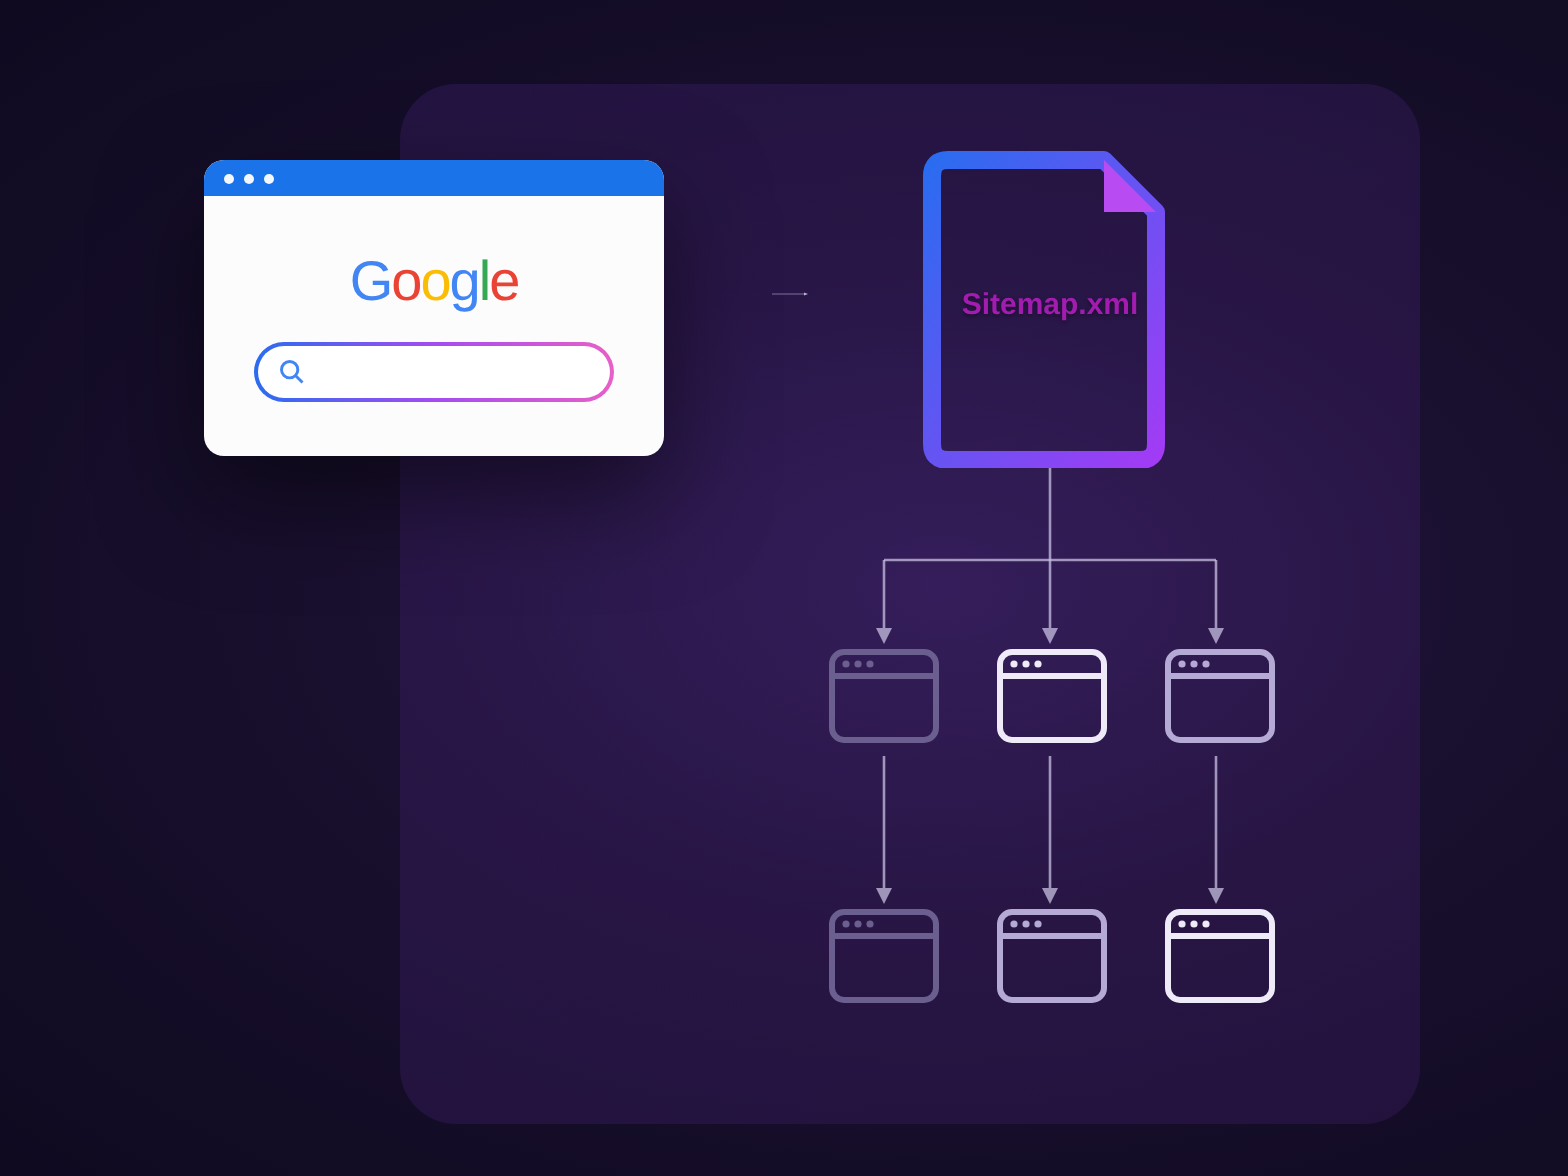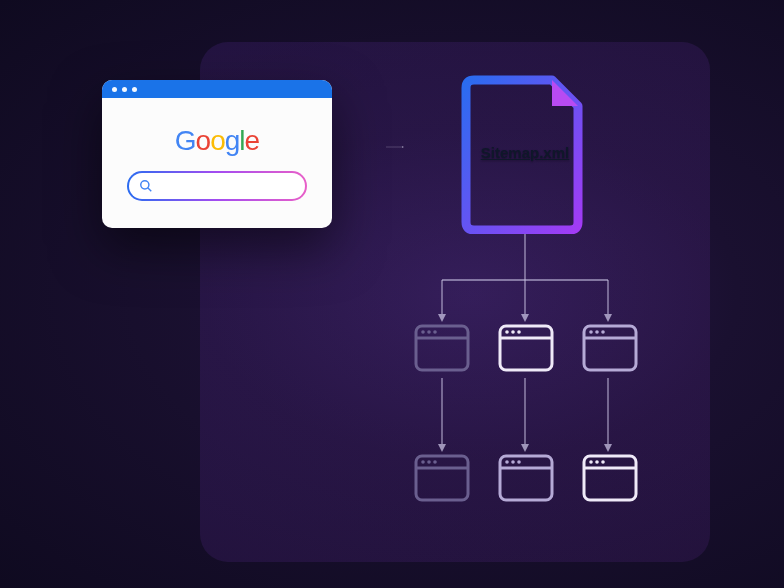--- a/index.html
+++ b/index.html
@@ -77,23 +77,22 @@
   }
   .arrow-line { stroke:#b9b4d0; stroke-width:1.5; fill:none; }
   .arrow-head { fill:#b9b4d0; }
 
   
   .file {
     position:absolute; left:460px; top:74px; width:130px; height:160px;
   }
   .file-label {
     position:absolute; left:0; right:0; top:70px;
-    color:#0f172a; font-size:15px; font-weight:600; text-align:center;
+    color:#a21caf; font-size:15px; font-weight:600; text-align:center;
     text-shadow: 0 1px 2px rgba(0,0,0,0.4);
-    text-decoration: underline;
   }
 
   
   .tree-svg {
     position:absolute; left:390px; top:234px; width:270px; height:320px;
     overflow:visible;
   }
   .tree-line { stroke:#c7c0e0; stroke-width:1.3; fill:none; opacity:0.75; }
   .tree-arrow { fill:#c7c0e0; opacity:0.75; }
 

